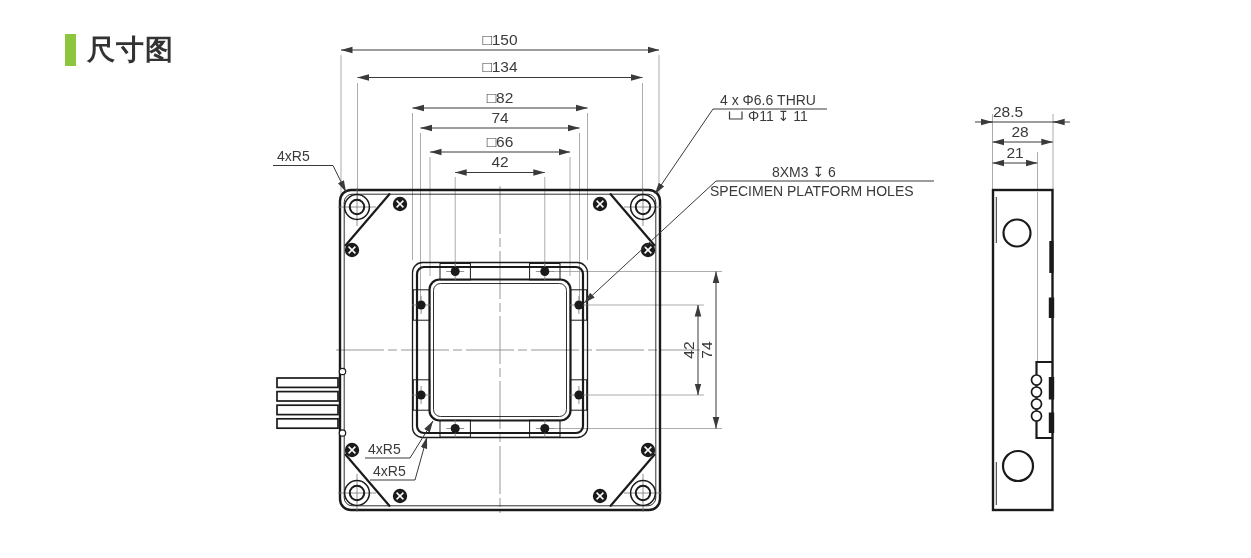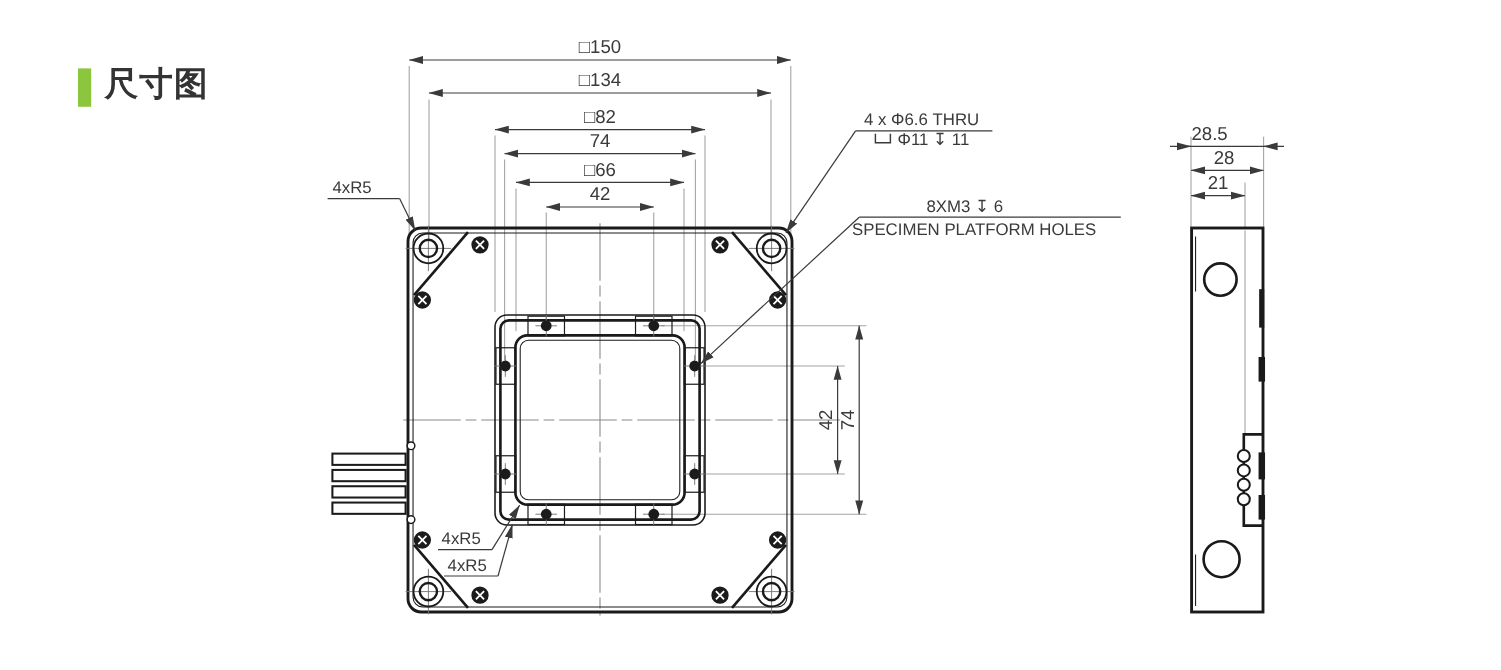--- a/index.html
+++ b/index.html
@@ -1,18 +1,18 @@
 <!DOCTYPE html>
 <html><head>
 <meta charset="utf-8">
 <style>
   html,body{margin:0;padding:0;background:#fff;}
   body{width:1251px;height:558px;position:relative;overflow:hidden;
        font-family:"Liberation Sans","DejaVu Sans",sans-serif;}
-  .header{position:absolute;left:65px;top:31px;display:flex;align-items:flex-end;gap:11px;z-index:2;margin-top:20px;}
+  .header{position:absolute;left:65px;top:31px;display:flex;align-items:center;gap:11px;z-index:2;}
   .accent{width:11px;height:32px;background:#8CC63F;display:inline-block;}
   .header h1{margin:0;font-size:28px;font-weight:bold;color:#333;letter-spacing:1px;
              font-family:"Liberation Sans","DejaVu Sans",sans-serif;}
   svg{position:absolute;left:0;top:0;}
   svg text{font-family:"Liberation Sans","DejaVu Sans",sans-serif;fill:#3a3a3a;}
   .dt{font-size:15.5px;text-anchor:middle;}
   .at{font-size:14px;}
   .o1{fill:none;stroke:#1a1a1a;stroke-width:2.4;}
   .o2{fill:none;stroke:#1a1a1a;stroke-width:1.3;}
   .o3{fill:none;stroke:#1a1a1a;stroke-width:2.2;}

